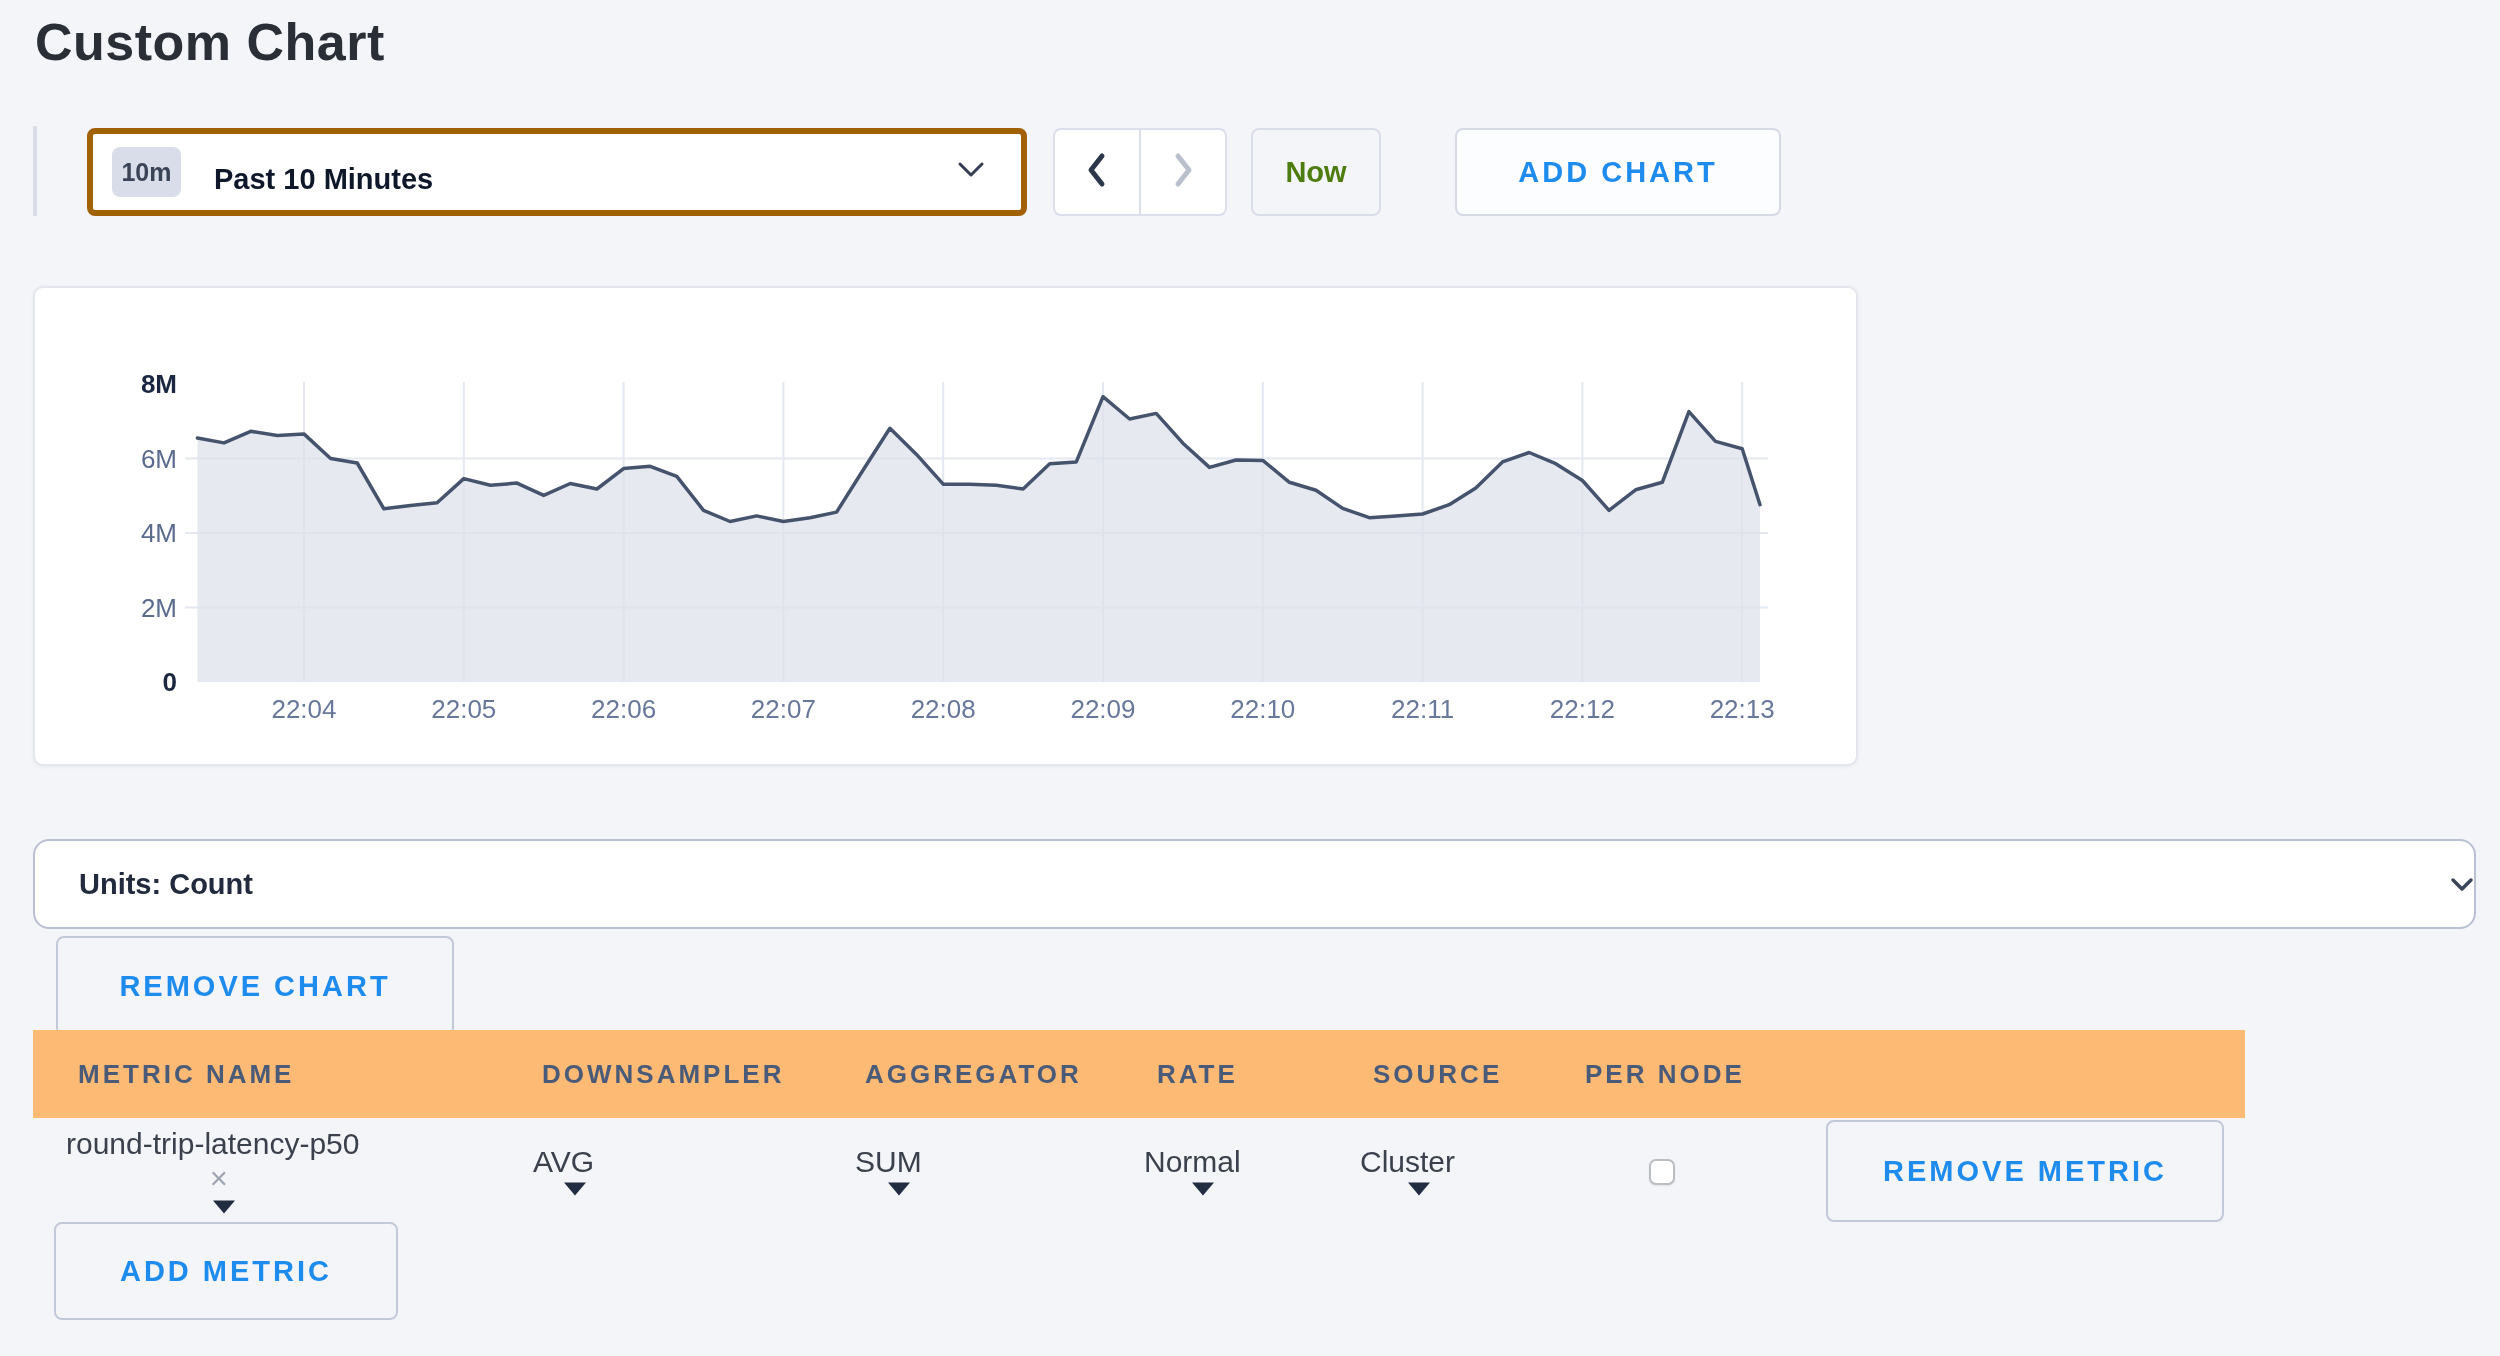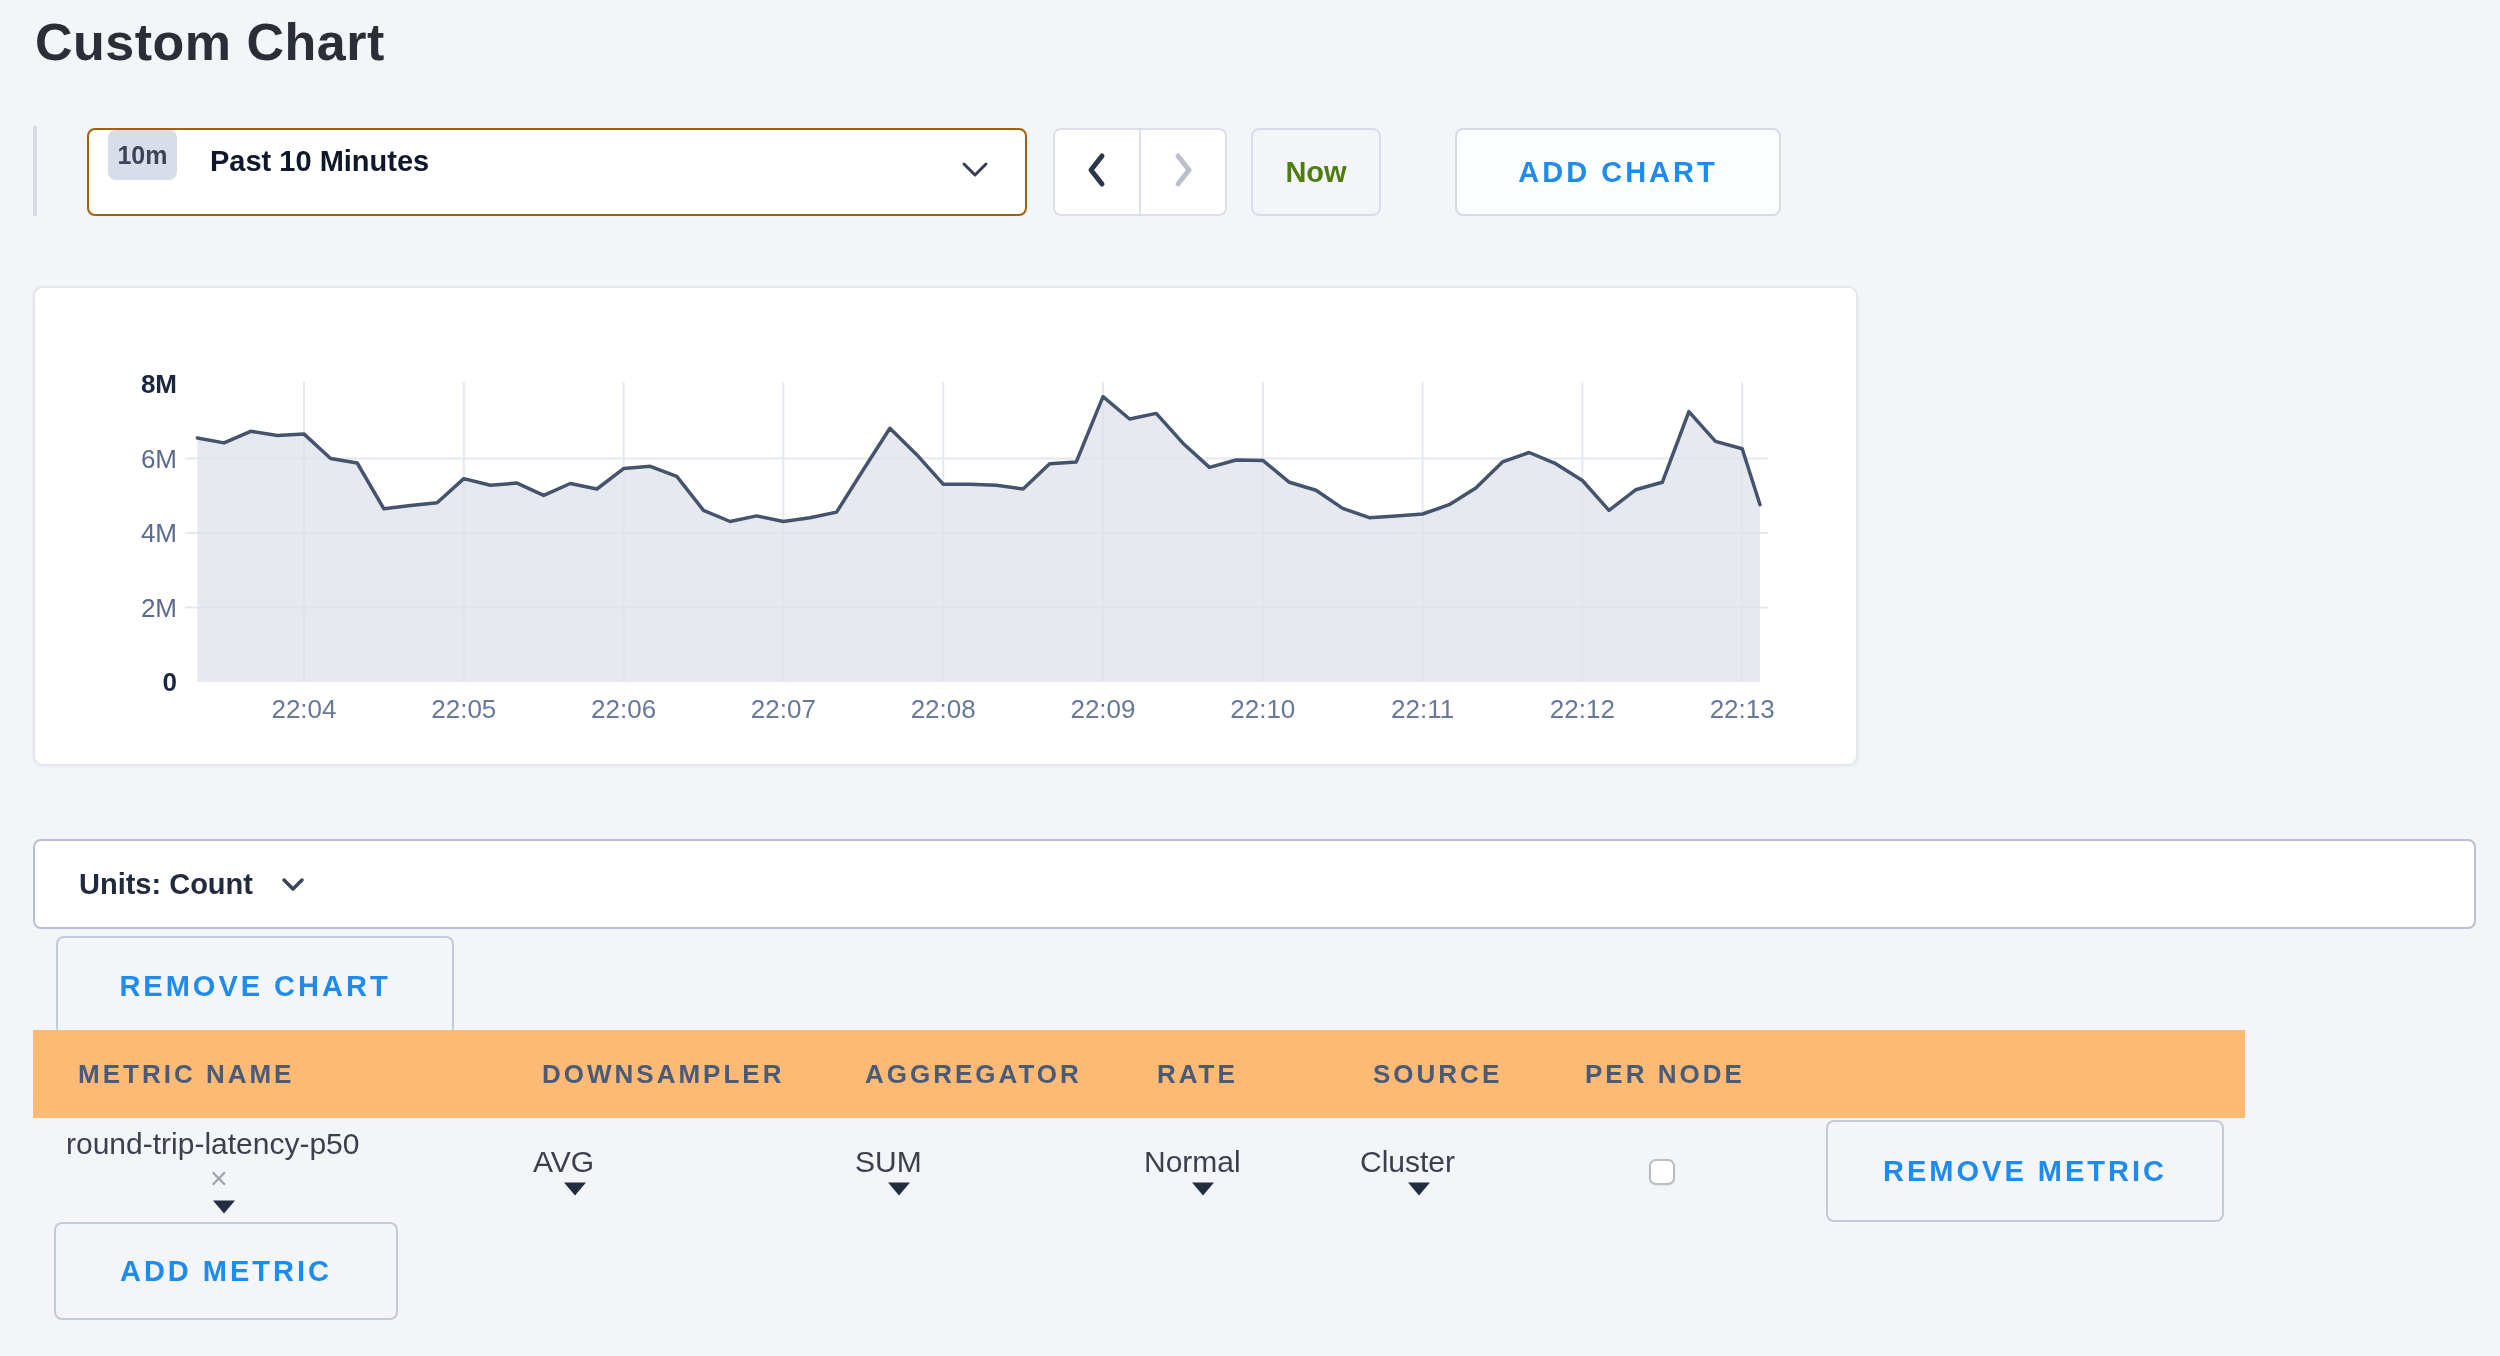--- a/index.html
+++ b/index.html
@@ -16,22 +16,22 @@
     left:35px; top:13px;
     font-size:52px; font-weight:600; color:#292e37; letter-spacing:0.5px;
     line-height:1.15;
   }
 
   
   .left-accent { left:33px; top:126px; width:4px; height:90px; background:#d9dde6; }
 
   .time-dropdown {
     left:87px; top:128px; width:940px; height:88px;
-    background:#ffffff; border:2px solid #a16207; border-radius:8px;
-    box-sizing:border-box; display:flex; cursor:pointer;
+    background:#ffffff; border:6px solid #a16207; border-radius:8px;
+    box-sizing:border-box; display:flex; align-items:center; cursor:pointer;
   }
   .time-badge {
     margin-left:19px; width:69px; height:50px; border-radius:8px;
     background:#d9dde9; color:#3b4457; font-size:25px; font-weight:700;
     display:flex; align-items:center; justify-content:center;
   }
   .time-label { margin-left:33px; font-size:29px; font-weight:700; color:#0f172a;margin-top:15px; }
   .time-chevron { position:absolute; right:36px; top:50%; transform:translateY(-50%); }
 
   .nav-group {
@@ -66,22 +66,22 @@
     left:33px; top:286px; width:1825px; height:480px;
     background:#ffffff; border:2px solid #e3e6ed; border-radius:10px;
     box-sizing:border-box; box-shadow:0 1px 4px rgba(60,70,90,0.06);
   }
   .chart-card svg { position:absolute; left:0; top:0; }
   svg text { font-family:"Liberation Sans", sans-serif; }
 
   
   .units-bar {
     left:33px; top:839px; width:2443px; height:90px;
-    background:#ffffff; border:2px solid #b9c0d2; border-radius:8px;
-    box-sizing:border-box; display:flex; align-items:center; cursor:pointer;
+    background:#ffffff; border:2px solid #b9c0d2; border-radius:16px;
+    box-sizing:border-box; display:flex; align-items:center; cursor:pointer;justify-content:space-between;
   }
   .units-label { margin-left:44px; font-size:29px; font-weight:700; color:#222a3d; }
   .units-chevron { margin-left:28px; margin-top:4px; }
 
   
   .table-header-band {
     left:33px; top:1030px; width:2212px; height:88px; background:#fdba74;
   }
   .col-header {
     position:absolute; top:50%; transform:translateY(-50%);

